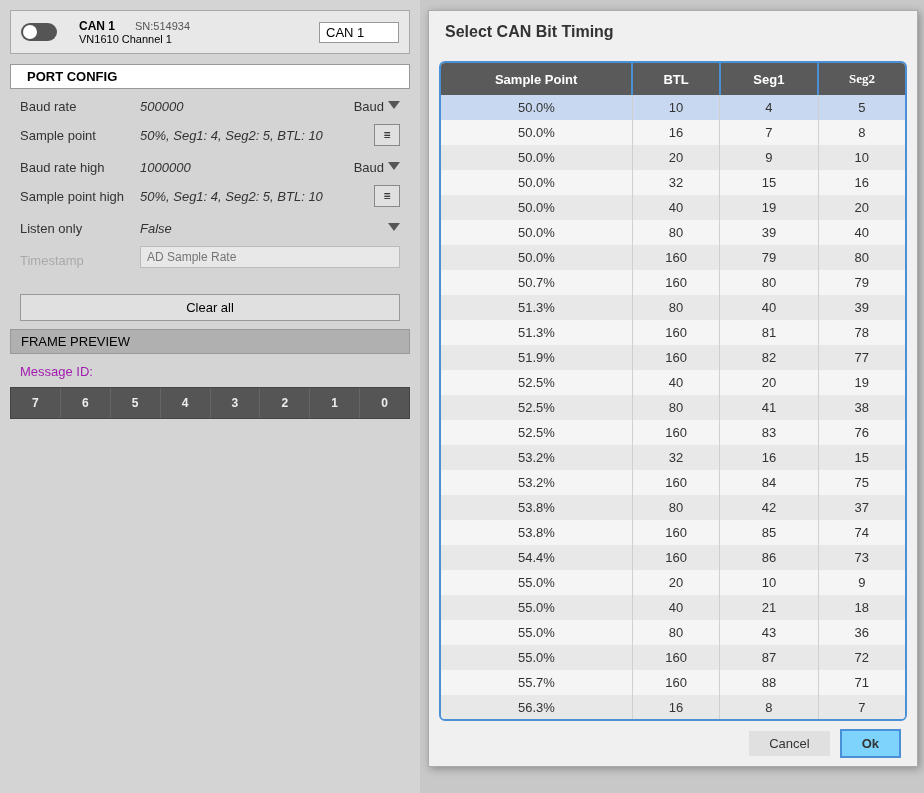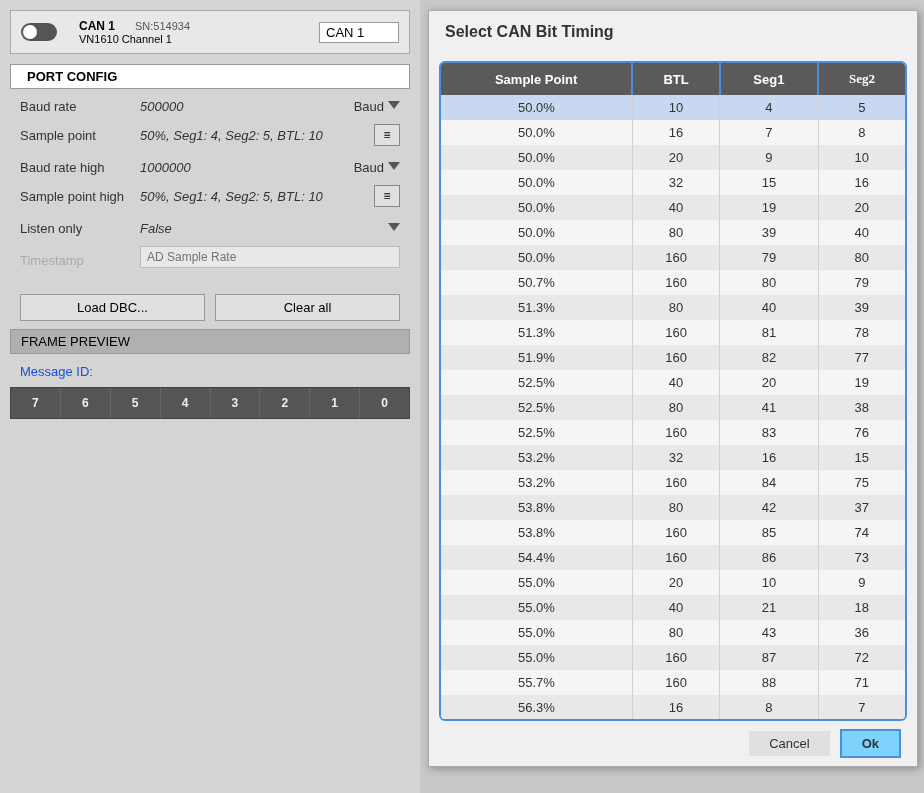--- a/index.html
+++ b/index.html
@@ -139,21 +139,21 @@
       background: #b0b0b0;
       font-weight: normal;
       font-size: 13px;
       padding: 4px 10px;
       margin: 0 10px 6px 10px;
       border: 1px solid #999;
     }
     .message-id-label {
       padding: 4px 20px;
       font-size: 13px;
-      color: #1d4ed8;
+      color: #a21caf;
     }
     .bit-row {
       display: flex;
       margin: 4px 10px;
       background: #555;
       border: 1px solid #444;
     }
     .bit-cell {
       flex: 1;
       height: 30px;
@@ -296,21 +296,20 @@
     <span class="config-value">False</span>
     <div class="dropdown-arrow"></div>
   </div>
 
   <div class="timestamp-row">
     <span class="timestamp-label">Timestamp</span>
     <input class="timestamp-input" type="text" readonly="" placeholder="AD Sample Rate" style="">
   </div>
 
   <div class="button-row">
-    <button class="btn">Load DBC...</button>
     <button class="btn">Clear all</button>
   </div>
 
   <div class="frame-preview-header">FRAME PREVIEW</div>
   <div class="message-id-label">Message ID:</div>
   <div class="bit-row">
     <div class="bit-cell">7</div>
     <div class="bit-cell">6</div>
     <div class="bit-cell">5</div>
     <div class="bit-cell">4</div>

